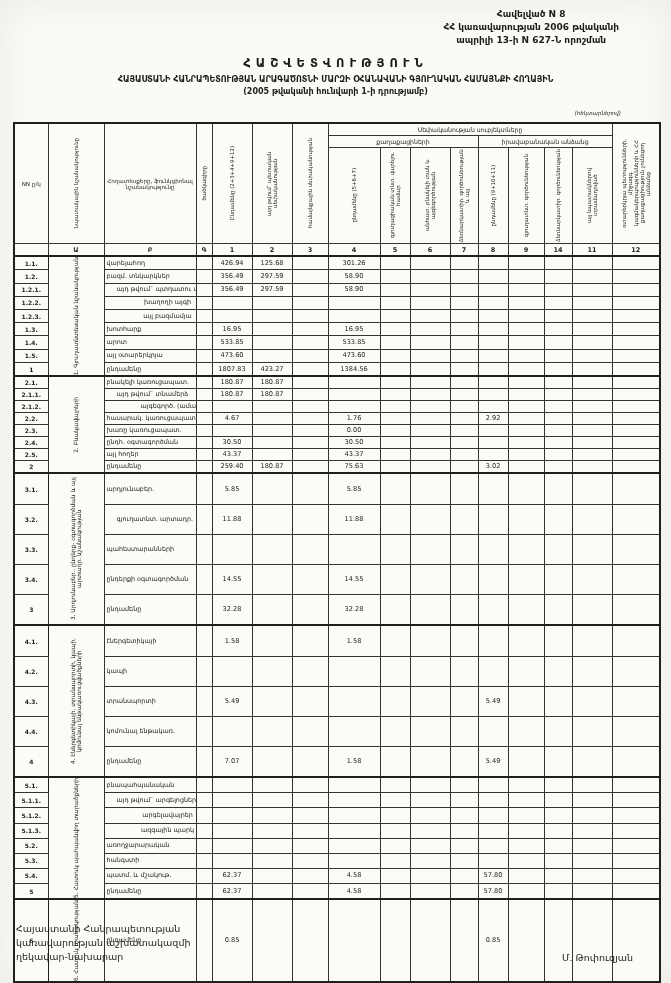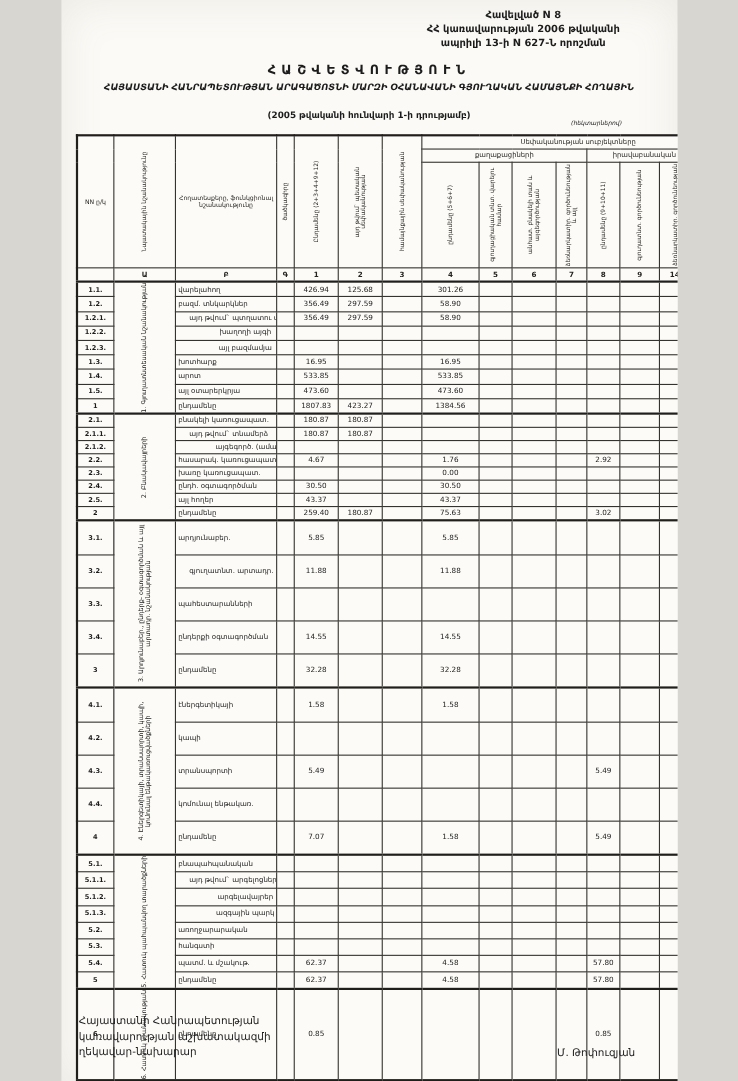--- a/index.html
+++ b/index.html
@@ -1,25 +1,25 @@
 <!DOCTYPE html>
 <html><head>
 <meta charset="utf-8">
 <style>
   html,body{margin:0;padding:0;}
   body{background:#d8d6d0;font-family:"DejaVu Sans",sans-serif;color:#1c1c1c;}
-  .page{position:relative;width:560px;height:983px;background:#fbfaf6;margin:0 auto;overflow:hidden;
+  .page{position:relative;width:671px;height:983px;background:#fbfaf6;margin:0 auto;overflow:hidden;
         box-shadow:inset 0 0 40px rgba(120,115,100,.12);}
   
   .meta{position:absolute;top:8px;right:52px;text-align:center;font-size:9px;font-weight:bold;line-height:13px;}
   
   .titleblock{position:absolute;top:56px;left:0;width:100%;text-align:center;}
   .t-main{font-size:11.5px;font-weight:bold;letter-spacing:5px;margin-bottom:4px;}
-  .t-sub{font-size:8px;font-weight:bold;line-height:11px;font-style:italic;}
-  .t-date{font-size:8px;font-weight:bold;margin-top:15px;}
+  .t-sub{font-size:8px;font-weight:bold;line-height:11px;}
+  .t-date{font-size:8px;font-weight:bold;margin-top:2px;}
   .t-units{position:absolute;top:110px;right:50px;font-size:5.5px;font-style:italic;}
   
   table{border-collapse:collapse;table-layout:fixed;position:absolute;top:122px;left:13px;width:646px;
         background:#fcfbf8;}
   th,td{border:1px solid #35332f;padding:0 1px;overflow:hidden;text-align:center;vertical-align:middle;
         font-weight:normal;}
   table{border:2px solid #211f1c;}
   thead th{font-size:5.6px;line-height:6px;color:#262420;}
   thead .band{font-size:6.2px;height:11px;}
   .vwrap{display:flex;align-items:center;justify-content:center;height:100%;}

